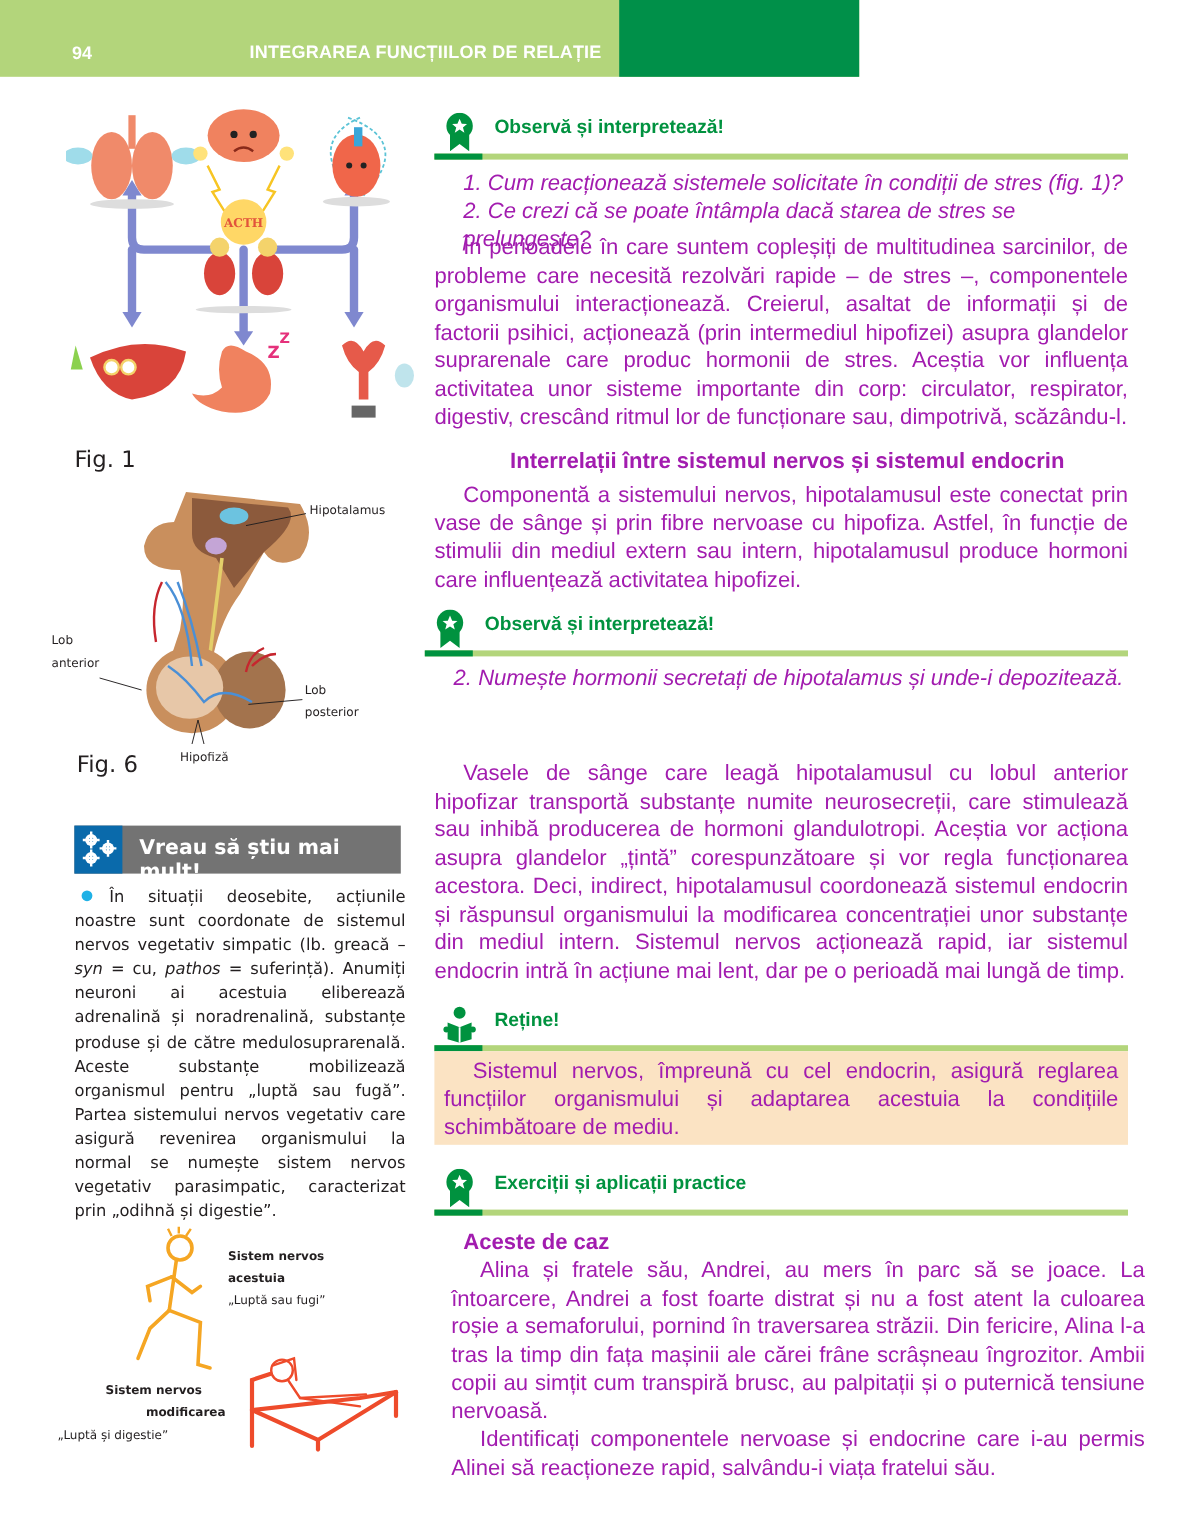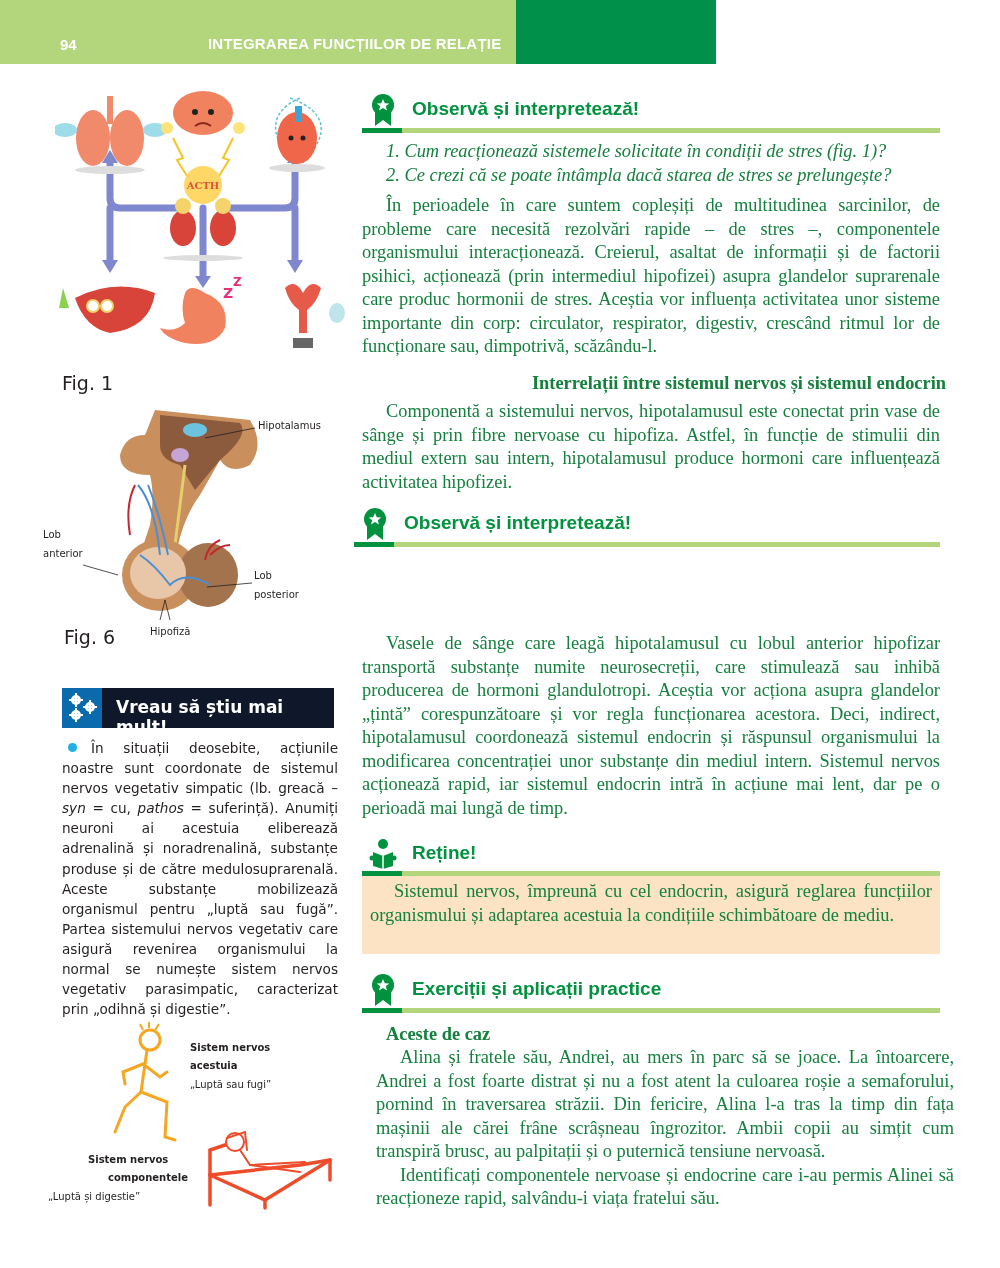--- a/index.html
+++ b/index.html
@@ -5,36 +5,36 @@
   * { box-sizing: border-box; margin: 0; padding: 0; }
   body { width: 1000px; height: 1268px; background: #ffffff; position: relative; overflow: hidden; font-family: "DejaVu Serif", serif; color: #231f20; }
   .header { position: absolute; left: 0; top: 0; width: 716px; height: 64px; background: #b3d57b; }
   .header-dark { position: absolute; left: 516px; top: 0; width: 200px; height: 64px; background: #009049; }
   .page-num { position: absolute; left: 60px; top: 36px; font-family: "Liberation Sans", sans-serif; font-weight: bold; font-size: 15px; color: #fff; }
   .chapter { position: absolute; left: 208px; top: 35px; font-family: "Liberation Sans", sans-serif; font-weight: bold; font-size: 15px; color: #fff; letter-spacing: 0.2px; }
 
   
   .sec-head { position: absolute; left: 362px; width: 578px; height: 40px; }
   .sec-head .icon { position: absolute; left: 8px; top: 2px; width: 26px; height: 32px; }
-  .sec-head .title { position: absolute; left: 50px; top: 6px; font-family: "Liberation Sans", sans-serif; font-weight: bold; font-size: 19px; color: #00923f; }
+  .sec-head .title { position: absolute; left: 50px; top: 6px; font-family: "Liberation Sans", sans-serif; font-weight: bold; font-size: 16px; color: #00923f; }
   .sec-head .rule { position: absolute; left: 0; bottom: 0; width: 100%; height: 5px; background: #b3d57b; }
   .sec-head .rule::before { content: ""; position: absolute; left: 0; top: 0; width: 40px; height: 5px; background: #00923f; }
 
-  .text { position: absolute; font-family: Liberation Serif, serif; font-size: 18.4px; line-height: 23.5px; color: #15803d; text-align: justify; }
+  .text { position: absolute; font-family: Liberation Sans, sans-serif; font-size: 18.4px; line-height: 23.5px; color: #a21caf; text-align: justify; }
   .text p { text-indent: 24px; }
   .ital { font-style: italic; }
   .heading-bold { font-weight: bold; }
 
   .retine-box { position: absolute; left: 362px; top: 876px; width: 578px; height: 78px; background: #fbe3c3; }
 
   
   .caption { position: absolute; font-family: "DejaVu Sans", sans-serif; font-size: 19px; color: #231f20; }
   .label { position: absolute; font-family: "DejaVu Sans", sans-serif; font-size: 10px; line-height: 18px; color: #231f20; }
 
-  .vreau { position: absolute; left: 62px; top: 688px; width: 272px; height: 40px; background: #0f172a; }
+  .vreau { position: absolute; left: 62px; top: 688px; width: 272px; height: 40px; background: #737373; }
   .vreau .ic { position: absolute; left: 0; top: 0; width: 40px; height: 40px; background: #0a6aab; }
   .vreau .t { position: absolute; left: 54px; top: 9px; font-family: "DejaVu Sans", sans-serif; font-weight: bold; font-size: 17px; color: #fff; }
   .vreau-text { position: absolute; left: 62px; top: 738px; width: 276px; font-family: "DejaVu Sans", sans-serif; font-size: 13.6px; line-height: 20.1px; text-align: justify; color: #231f20; }
   .bullet { display: inline-block; width: 9px; height: 9px; border-radius: 50%; background: #1fb1e6; margin: 0 14px 1px 6px; }
 
   .fig-box { position: absolute; }
 </style>
 </head>
 <body>
 
@@ -209,55 +209,56 @@
     <path d="M125 40 L125 60"></path>
   </g>
   <g stroke="#ee4b2b" stroke-width="2" fill="none" stroke-linecap="round">
     <circle cx="30" cy="22" r="9" fill="#fff"></circle>
     <path d="M35 30 L45 45 L100 42"></path>
     <path d="M45 45 L95 52"></path>
     <path d="M22 18 L40 12 L42 30"></path>
   </g>
 </svg>
 <div class="label" style="left:88px;top:1151px;font-weight:bold">Sistem nervos</div>
-<div class="label" style="left:98px;top:1169px;font-weight:bold;width:90px;text-align:right">componentele</div>
+<div class="label" style="left:98px;top:1169px;font-weight:bold;width:90px;text-align:right">modificarea</div>
 <div class="label" style="left:48px;top:1188px">„Luptă și digestie”</div>
 
 <div class="sec-head" style="top:92px;height:41px">
   <svg class="icon" viewBox="0 0 26 32">
     <circle cx="13" cy="11" r="11" fill="#00923f"></circle>
     <path d="M5 18 L5 32 L13 26 L21 32 L21 18 Z" fill="#00923f"></path>
     <path d="M13 5 L14.8 9.2 L19.2 9.4 L15.8 12.2 L17 16.6 L13 14 L9 16.6 L10.2 12.2 L6.8 9.4 L11.2 9.2 Z" fill="#fff"></path>
   </svg>
   <div class="title">Observă și interpretează!</div>
   <div class="rule"></div>
 </div>
 <div class="text ital" style="left:386px;top:140px;width:560px;text-align:left">
   <div>1. Cum reacționează sistemele solicitate în condiții de stres (fig. 1)?</div>
   <div>2. Ce crezi că se poate întâmpla dacă starea de stres se prelungește?</div>
 </div>
 <div class="text" style="left:362px;top:194px;width:578px">
   <p>În perioadele în care suntem copleșiți de multitudinea sarcinilor, de probleme care necesită rezolvări rapide – de stres –, componentele organismului interacționează. Creierul, asaltat de informații și de factorii psihici, acționează (prin intermediul hipofizei) asupra glandelor suprarenale care produc hormonii de stres. Aceștia vor influența activitatea unor sisteme importante din corp: circulator, respirator, digestiv, crescând ritmul lor de funcționare sau, dimpotrivă, scăzându-l.</p>
 </div>
 
-<div class="text heading-bold" style="left:386px;top:372px;width:560px;text-align:right">Interrelații între sistemul nervos și sistemul endocrin</div>
+<div class="text heading-bold" style="left:376px;top:372px;width:560px;text-align:center">Interrelații între sistemul nervos și sistemul endocrin</div>
 <div class="text" style="left:362px;top:400px;width:578px">
   <p>Componentă a sistemului nervos, hipotalamusul este conectat prin vase de sânge și prin fibre nervoase cu hipofiza. Astfel, în funcție de stimulii din mediul extern sau intern, hipotalamusul produce hormoni care influențează activitatea hipofizei.</p>
 </div>
 
 <div class="sec-head" style="top:506px;height:41px;left:354px;width:586px">
   <svg class="icon" viewBox="0 0 26 32">
     <circle cx="13" cy="11" r="11" fill="#00923f"></circle>
     <path d="M5 18 L5 32 L13 26 L21 32 L21 18 Z" fill="#00923f"></path>
     <path d="M13 5 L14.8 9.2 L19.2 9.4 L15.8 12.2 L17 16.6 L13 14 L9 16.6 L10.2 12.2 L6.8 9.4 L11.2 9.2 Z" fill="#fff"></path>
   </svg>
   <div class="title">Observă și interpretează!</div>
   <div class="rule"></div>
 </div>
 <div class="text ital" style="left:354px;top:553px;width:586px">
+  <p>2. Numește hormonii secretați de hipotalamus și unde-i depozitează.</p>
 </div>
 <div class="text" style="left:362px;top:632px;width:578px">
   <p>Vasele de sânge care leagă hipotalamusul cu lobul anterior hipofizar transportă substanțe numite neurosecreții, care stimulează sau inhibă producerea de hormoni glandulotropi. Aceștia vor acționa asupra glandelor „țintă” corespunzătoare și vor regla funcționarea acestora. Deci, indirect, hipotalamusul coordonează sistemul endocrin și răspunsul organismului la modificarea concentrației unor substanțe din mediul intern. Sistemul nervos acționează rapid, iar sistemul endocrin intră în acțiune mai lent, dar pe o perioadă mai lungă de timp.</p>
 </div>
 
 <div class="sec-head" style="top:836px;height:40px">
   <svg class="icon" viewBox="0 0 26 32" style="width:30px;left:6px">
     <circle cx="13" cy="6" r="5" fill="#00923f"></circle>
     <path d="M3 14 L13 18 L23 14 L23 28 L13 31 L3 28 Z" fill="#00923f"></path>
     <line x1="13" y1="18" x2="13" y2="31" stroke="#fff" stroke-width="1.5"></line>

